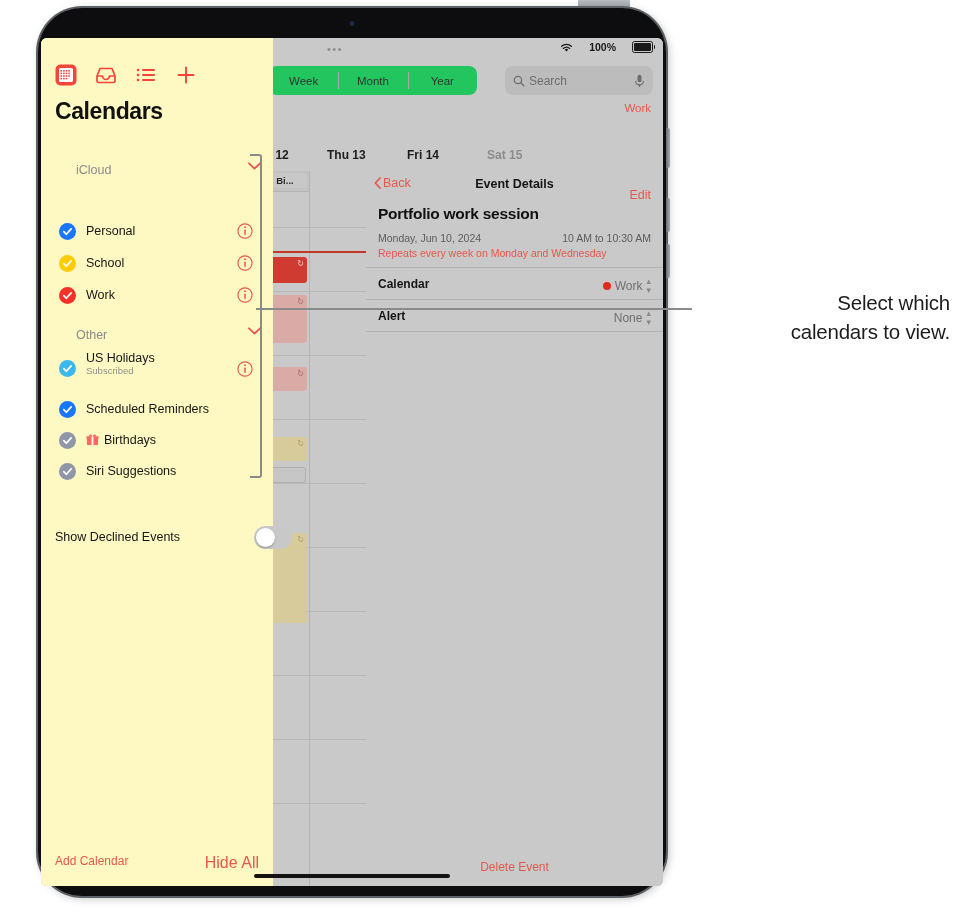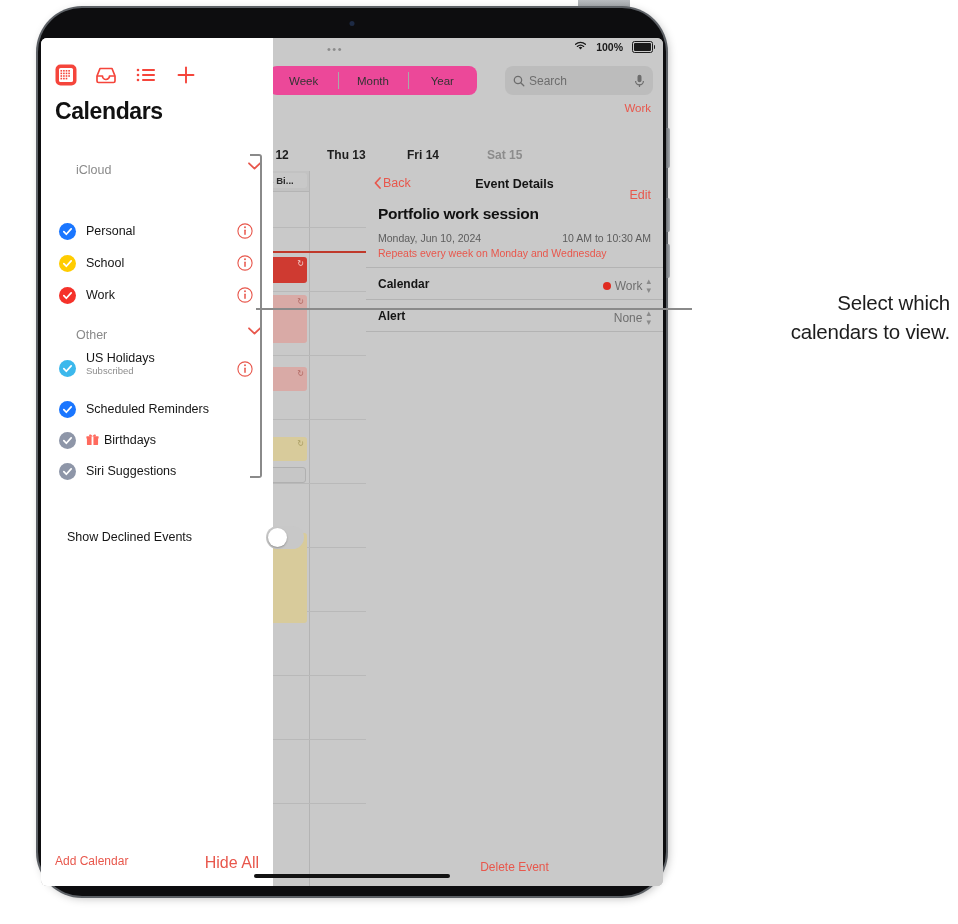--- a/index.html
+++ b/index.html
@@ -27,28 +27,28 @@
   
   #screen{position:absolute;left:3px;top:30px;width:622px;height:848px;
       background:#c9c9c9;border-radius:6px;overflow:hidden;}
 
   
   #bg-app{position:absolute;inset:0;background:#c9c9c9;}
   #statusbar{position:absolute;left:0;top:0;right:0;height:22px;}
   .sb-time{position:absolute;left:10px;top:3px;font-size:10.5px;font-weight:bold;color:#1a1a1a;letter-spacing:-.2px;}
   .sb-date{position:absolute;left:66px;top:3px;font-size:10.5px;font-weight:bold;color:#1a1a1a;letter-spacing:-.2px;}
   .sb-dots{position:absolute;left:286px;top:6px;font-size:11px;color:#8b8b8b;letter-spacing:1.5px;line-height:10px;}
-  .sb-right{position:absolute;right:10px;top:3px;display:flex;align-items:flex-start;gap:9px;}
+  .sb-right{position:absolute;right:10px;top:3px;display:flex;align-items:flex-end;gap:16px;}
   .sb-pct{font-size:10.5px;font-weight:bold;color:#1a1a1a;}
   .batt{width:19px;height:10px;border:1.2px solid #1a1a1a;border-radius:2.5px;position:relative;}
   .batt i{position:absolute;left:1px;top:1px;bottom:1px;right:1px;background:#1a1a1a;border-radius:1px;display:block;}
   .batt::after{content:"";position:absolute;right:-3px;top:3px;width:1.5px;height:4px;background:#1a1a1a;border-radius:0 1px 1px 0;}
 
   
-  #seg{position:absolute;left:228px;top:28px;width:208px;height:29px;background:#ec4899;border-radius:8px;display:flex;}
+  #seg{position:absolute;left:228px;top:28px;width:208px;height:29px;background:#22c55e;border-radius:8px;display:flex;}
   #seg .sgm{flex:1;display:flex;align-items:center;justify-content:center;font-size:11.5px;color:#333;position:relative;}
   #seg .sgm+.sgm::before{content:"";position:absolute;left:0;top:6px;bottom:6px;width:1px;background:#a9a9a9;}
   #seg-left-pill{position:absolute;left:214px;top:28px;width:16px;height:29px;background:#f2f1ef;border-radius:8px 0 0 8px;}
 
   
   #searchbox{position:absolute;left:464px;top:28px;width:148px;height:29px;background:#bcbcbc;border-radius:8px;display:flex;align-items:center;padding:0 8px;box-sizing:border-box;}
   #searchbox .sicon{width:12px;height:12px;margin-right:4px;flex:0 0 auto;}
   #searchbox .sph{font-size:12px;color:#6d6d6d;flex:1;}
   #searchbox .mic{width:11px;height:14px;flex:0 0 auto;}
 
@@ -64,40 +64,40 @@
   .gcol{position:absolute;top:0;bottom:0;border-left:1px solid #b4b4b4;}
   .allday{position:absolute;left:0;top:0;height:20px;border-bottom:1px solid #b4b4b4;background:#c2c2c2;}
   .adchip{position:absolute;left:2px;top:2px;right:2px;height:15px;background:#c8c8c8;border-radius:3px;
           font-size:9.5px;font-weight:bold;color:#2a2a2a;line-height:15px;padding-left:3px;box-sizing:border-box;overflow:hidden;white-space:nowrap;}
   .hline{position:absolute;left:0;right:0;height:1px;background:#b9b9b9;}
   .nowline{position:absolute;left:0;right:0;height:1.6px;background:#c0392b;}
   .ev{position:absolute;border-radius:3px;overflow:hidden;}
   .ev .rep{position:absolute;right:3px;top:2px;font-size:8px;opacity:.75;}
 
   
-  #sidebar{position:absolute;left:0;top:0;width:232px;bottom:0;background:#ffffff;z-index:6;}
+  #sidebar{position:absolute;left:0;top:0;width:232px;bottom:0;background:#fef9c3;z-index:6;}
   #sb-status{position:absolute;left:0;top:0;right:0;height:22px;}
   #toolbar{position:absolute;left:14px;top:26px;display:flex;align-items:center;gap:18px;}
   .tbicon{width:22px;height:22px;cursor:pointer;}
   #sb-title{position:absolute;left:14px;top:60px;font-size:23px;font-weight:bold;color:#111;letter-spacing:-.4px;}
 
   .grphdr{position:absolute;left:14px;right:12px;height:18px;padding-left:21px;}
   .grphdr .gname{font-size:12.5px;color:#8a8a8a;}
   .grphdr .chev{position:absolute;right:0;top:2px;}
 
   .calrow{position:absolute;left:0;right:0;height:28px;}
   .chk{position:absolute;left:18px;top:4px;width:17px;height:17px;border-radius:50%;display:flex;align-items:center;justify-content:center;}
   .chk svg{width:11px;height:11px;}
   .clabel{position:absolute;left:45px;top:5px;font-size:12.5px;color:#151515;}
   .csub{position:absolute;left:45px;top:19px;font-size:9.5px;color:#8d8d8d;}
   .clabel.two{top:-1px;}
   .infobtn{position:absolute;right:20px;top:4px;width:16px;height:16px;}
   .gift{position:absolute;left:45px;top:5px;width:13px;height:13px;}
 
-  #declined{position:absolute;left:12px;right:0;top:488px;height:26px;}
+  #declined{position:absolute;left:0;right:0;top:488px;height:26px;}
   #declined .dlabel{position:absolute;left:14px;top:4px;font-size:12.5px;color:#151515;}
   #toggle{position:absolute;left:213px;top:0px;width:38px;height:23px;background:#c8c8c8;border-radius:12px;}
   #toggle .knob{position:absolute;left:2px;top:2px;width:19px;height:19px;border-radius:50%;background:#fff;box-shadow:0 1px 2px rgba(0,0,0,.28);}
 
   #sb-footer{position:absolute;left:0;right:0;bottom:0;height:42px;}
   #add-cal{position:absolute;left:14px;top:10px;font-size:12px;color:#e8574c;}
   #hide-all{position:absolute;right:14px;top:10px;font-size:16px;color:#e8574c;}
 
   
   #details{position:absolute;left:325px;top:133px;right:0;bottom:0;background:#c9c9c9;z-index:6;}

